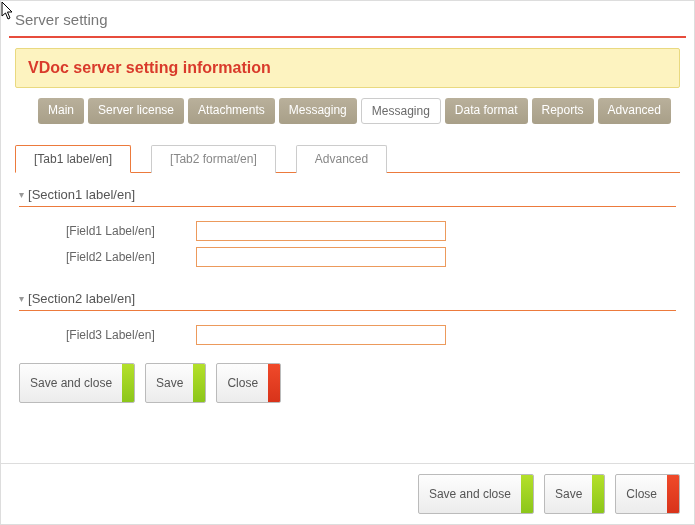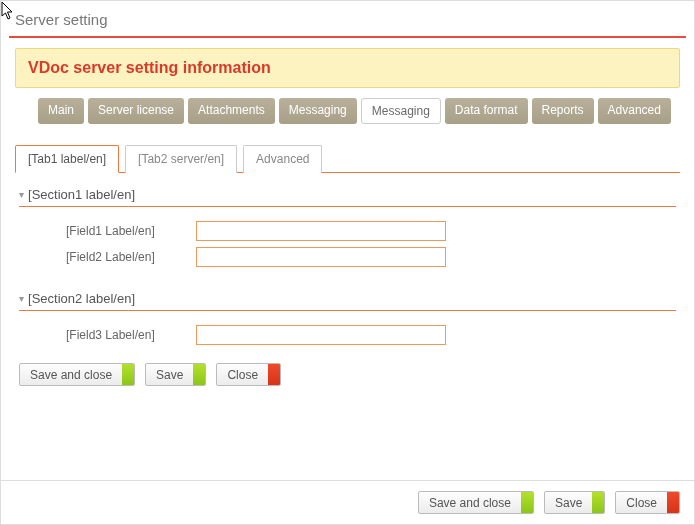--- a/index.html
+++ b/index.html
@@ -58,24 +58,24 @@
     background: #fff;
     color: #6a6a6a;
     border: 1px solid #ccc;
   }
   .sub-tabs {
     display: flex;
     margin: 0 14px;
     border-bottom: 1px solid #ec7a3c;
   }
   .sub-tab {
-    padding: 6px 12px;
+    padding: 6px 18px;
     border: 1px solid #ccc;
     border-bottom: none;
-    margin-right: 6px;
+    margin-right: 20px;
     color: #888;
     background: #fff;
     border-top-left-radius: 2px;
     border-top-right-radius: 2px;
     cursor: pointer;
     position: relative;
     top: 1px;
   }
   .sub-tab.active {
     border: 1px solid #ec7a3c;
@@ -129,21 +129,21 @@
   .btn {
     display: inline-flex;
     align-items: center;
     border: 1px solid #bbb;
     background: linear-gradient(to bottom, #fdfdfd, #ececec);
     border-radius: 2px;
     padding: 0;
     cursor: pointer;
     font-size: 12px;
     color: #555;
-    height: 23px;
+    height: 40px;
     overflow: hidden;
   }
   .btn .btn-text {
     padding: 0 10px;
   }
   .btn .btn-accent {
     width: 12px;
     height: 100%;
   }
   .accent-green { background: linear-gradient(to bottom, #b4e02a, #8cc61a); }
@@ -181,21 +181,21 @@
     <div class="main-tab">Attachments</div>
     <div class="main-tab">Messaging</div>
     <div class="main-tab active">Messaging</div>
     <div class="main-tab">Data format</div>
     <div class="main-tab">Reports</div>
     <div class="main-tab">Advanced</div>
   </div>
 
   <div class="sub-tabs">
     <div class="sub-tab active">[Tab1 label/en]</div>
-    <div class="sub-tab">[Tab2 server/en]</div>
+    <div class="sub-tab">[Tab2 format/en]</div>
     <div class="sub-tab">Advanced</div>
   </div>
 
   <div class="content">
 
     <div class="section-header">
       <span class="chev">▾</span>
       <span>[Section1 label/en]</span>
     </div>
 

